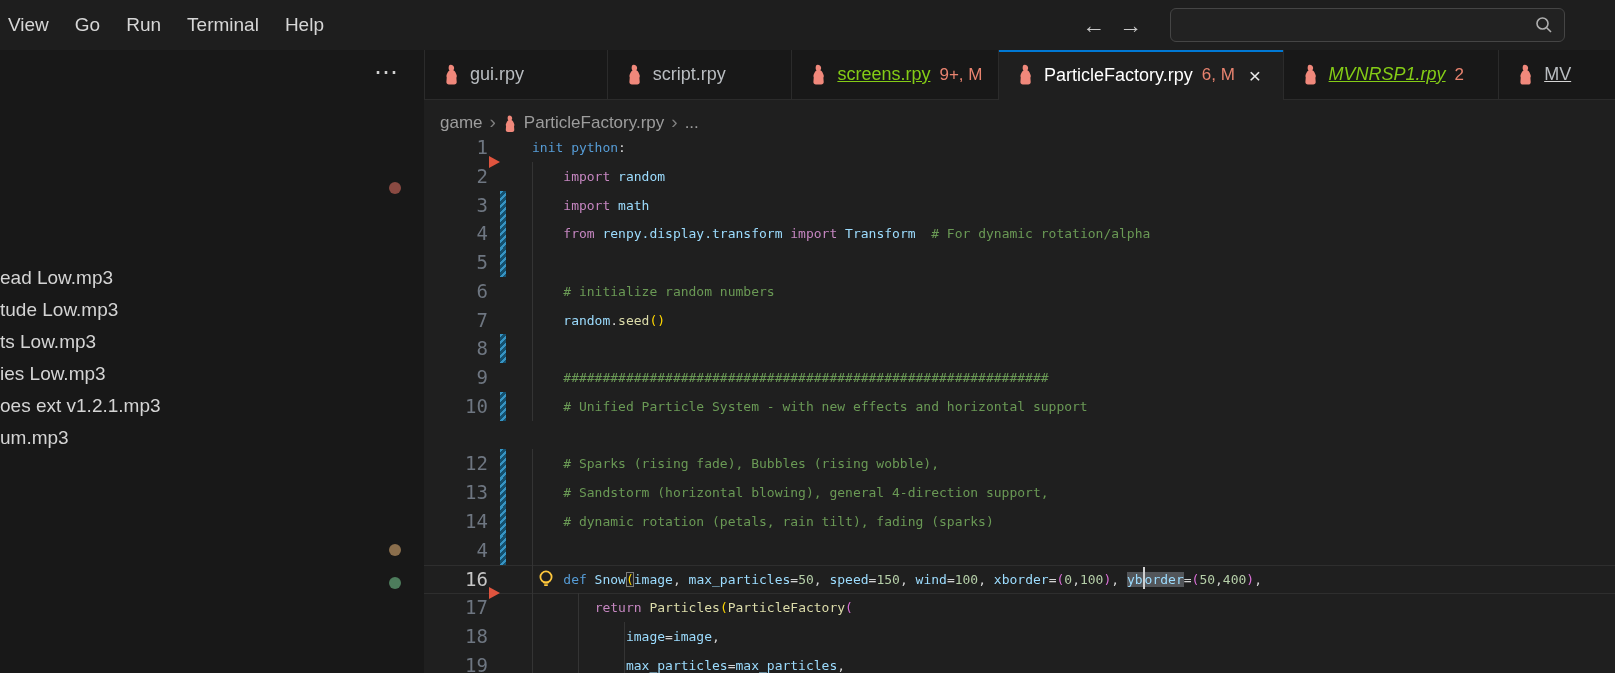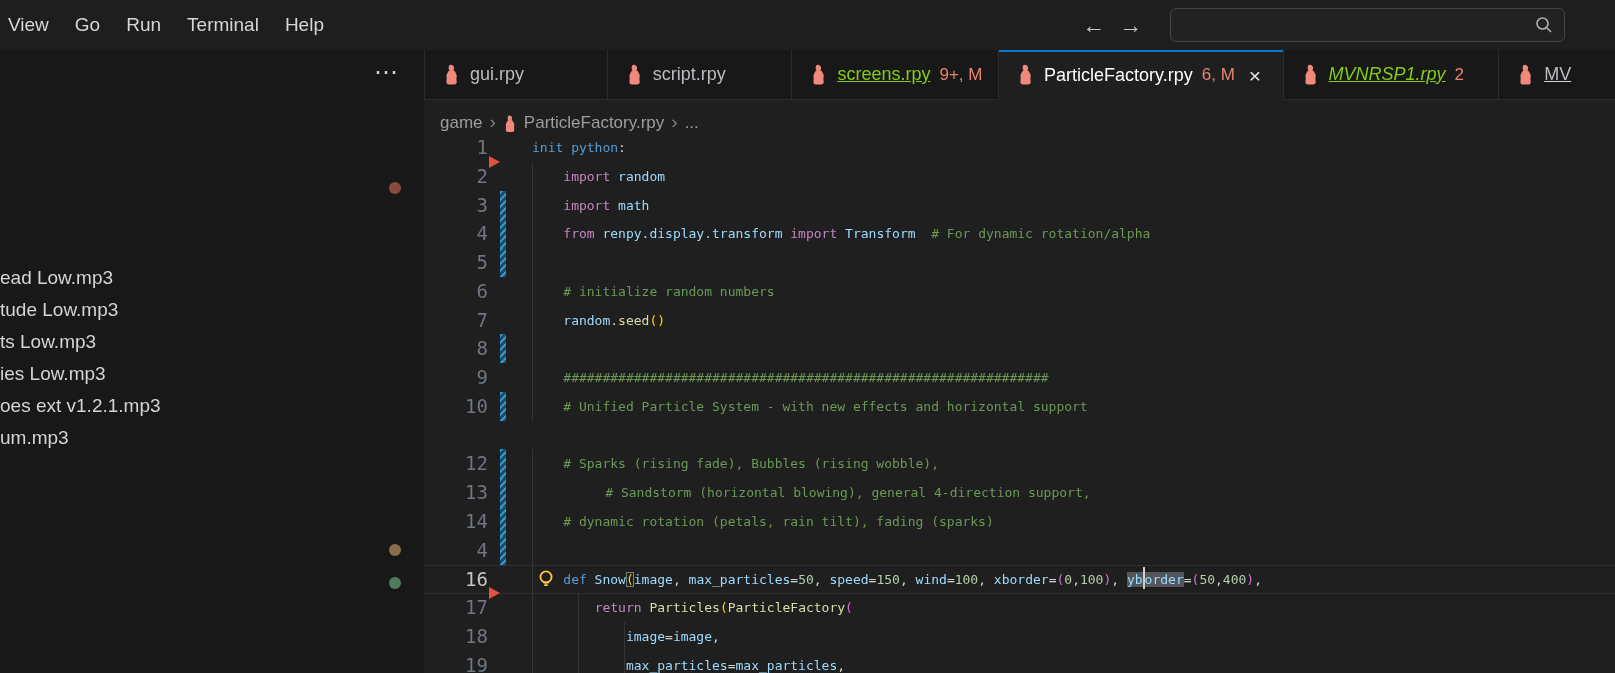--- a/index.html
+++ b/index.html
@@ -212,21 +212,21 @@
       <div class="row" style="top: 316.47px;">
         <span class="guide" style="left: 108px;"></span>
         <span class="ln">12</span>
         <span class="gmark"></span>
         <span class="codeline"><span style="color: rgb(106, 153, 85);">    # Sparks (rising fade), Bubbles (rising wobble),</span></span>
       </div>
       <div class="row" style="top: 345.24px;">
         <span class="guide" style="left: 108px;"></span>
         <span class="ln">13</span>
         <span class="gmark"></span>
-        <span class="codeline"><span style="color: rgb(106, 153, 85); padding-left: 42px;">    # Sandstorm (horizontal blowing), general 4-direction support,</span></span>
+        <span class="codeline"><span style="color: rgb(106, 153, 85);">    # Sandstorm (horizontal blowing), general 4-direction support,</span></span>
       </div>
       <div class="row" style="top: 374.01px;">
         <span class="guide" style="left: 108px;"></span>
         <span class="ln">14</span>
         <span class="gmark"></span>
         <span class="codeline"><span style="color: rgb(106, 153, 85);">    # dynamic rotation (petals, rain tilt), fading (sparks)</span></span>
       </div>
       <div class="row" style="top: 402.78px;">
         <span class="guide" style="left: 108px;"></span>
         <span class="ln">4</span>

